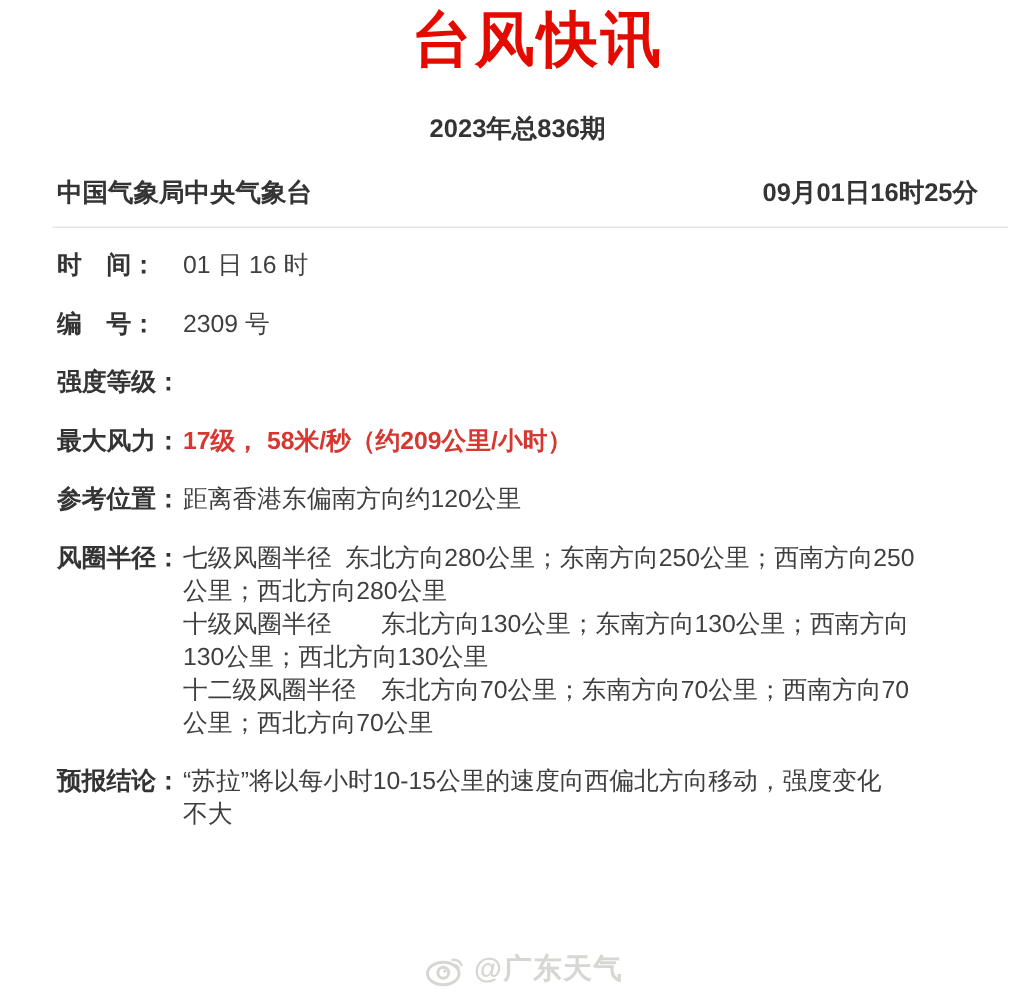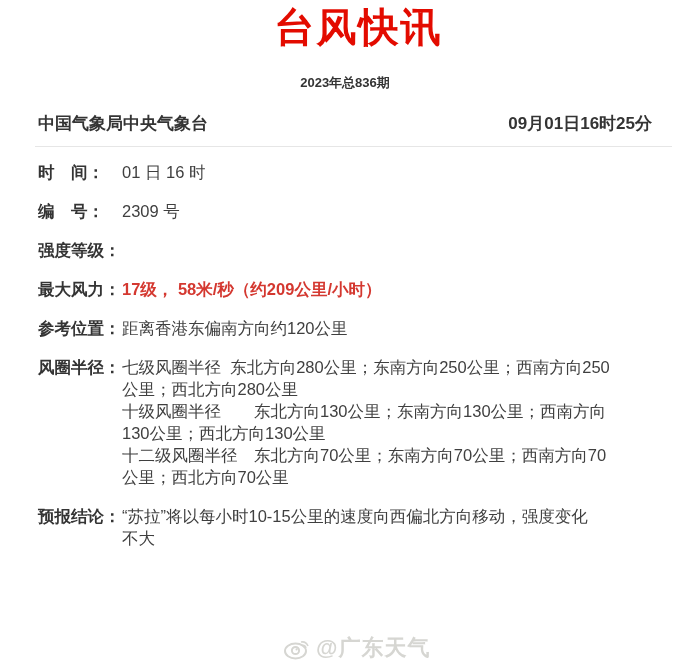--- a/index.html
+++ b/index.html
@@ -27,21 +27,21 @@
     color: var(--title-red);
     font-size: 40px;
     line-height: 46px;
     font-weight: bold;
     letter-spacing: 2px;
     padding-left: 27px;
   }
   .issue {
     margin-top: 24px;
     text-align: center;
-    font-size: 13px;
+    font-size: 17px;
     font-weight: bold;
     color: var(--text-dark);
   }
   .meta-row {
     display: flex;
     justify-content: space-between;
     align-items: center;
     margin: 20px 38px 0 38px;
     font-size: 17px;
     font-weight: bold;
@@ -78,21 +78,21 @@
     font-weight: bold;
   }
   .watermark {
     position: absolute;
     left: 283px;
     top: 633px;
     display: flex;
     align-items: center;
     gap: 5px;
     color: var(--watermark);
-    font-size: 22px;
+    font-size: 19px;
     font-weight: bold;
     letter-spacing: 1px;
     pointer-events: none;
   }
   .watermark svg { display: block; }
 </style>
 </head>
 <body>
 
 <div class="page">

